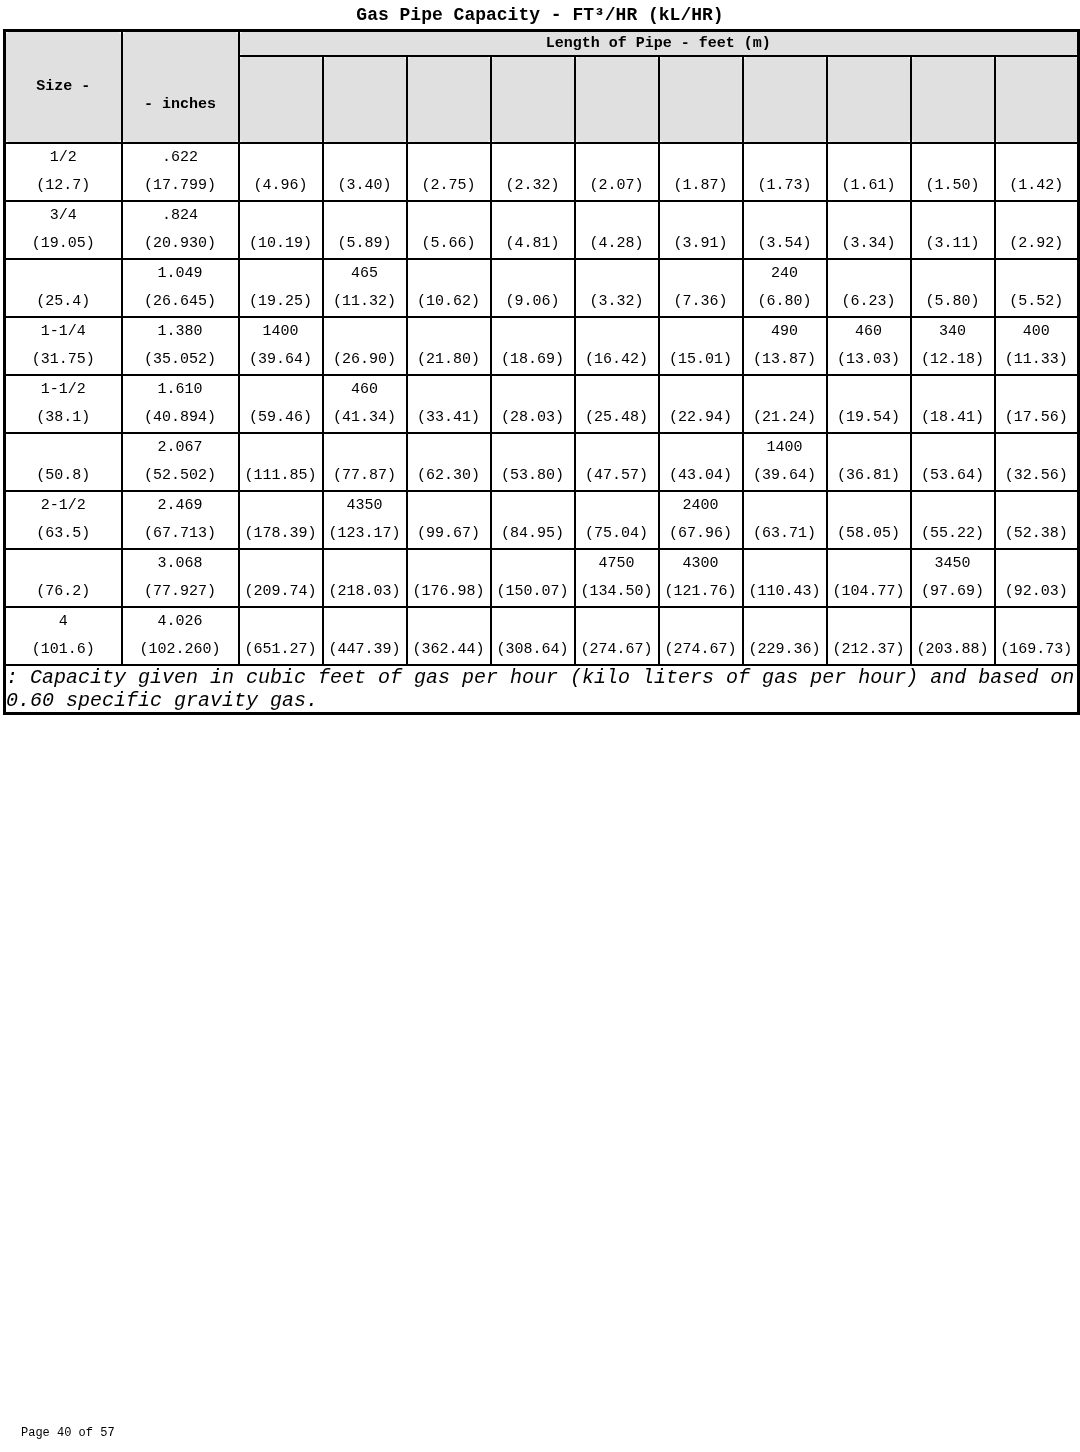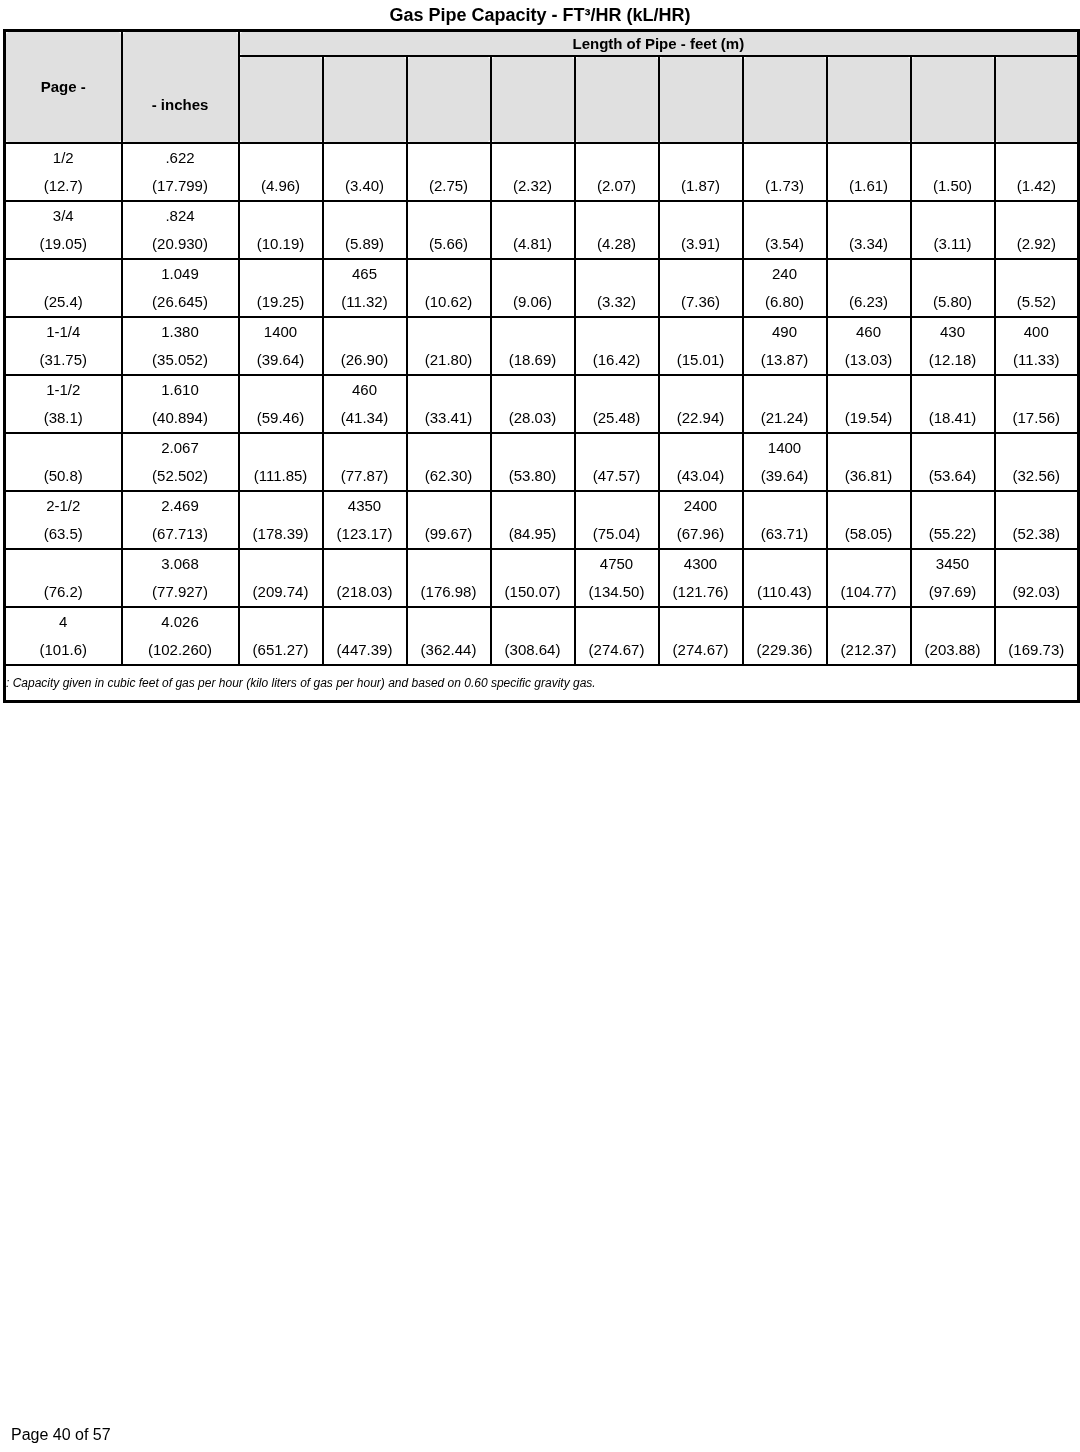--- a/index.html
+++ b/index.html
@@ -9,20 +9,21 @@
     background: #ffffff;
     font-family: "Liberation Sans", sans-serif;
     color: #000000;
   }
   .page {
     position: relative;
     width: 1080px;
     height: 1452px;
     background: #ffffff;
     overflow: hidden;
+    font-family: Liberation Mono, monospace;
   }
   .title {
     text-align: center;
     font-weight: bold;
     font-size: 18px;
     line-height: 26px;
     padding-top: 2px;
     height: 29px;
   }
   table.gas-table {
@@ -62,31 +63,31 @@
     background: #ffffff;
   }
   .line {
     height: 28px;
     line-height: 28px;
     white-space: nowrap;
   }
   td.footnote {
     height: 37px;
     font-style: italic;
-    font-size: 12px;
+    font-size: 20px;
     text-align: left;
     padding-left: 56px;
     vertical-align: middle;
     background: #ffffff;
   }
   .page-footer {
     position: absolute;
-    left: 11px;
+    left: 21px;
     top: 1426px;
-    font-size: 16px;
+    font-size: 12px;
   }
 </style>
 </head>
 <body>
 
 <div class="page">
 
   <div class="title">Gas Pipe Capacity - FT³/HR (kL/HR)</div>
 
   <table class="gas-table">
@@ -100,21 +101,21 @@
         <col style="width:84px">
         <col style="width:84px">
         <col style="width:84px">
         <col style="width:84px">
         <col style="width:84px">
         <col style="width:84px">
     </colgroup>
     <thead>
       <tr>
         <th class="size-th" rowspan="2">
-          <div class="size-lbl">Page -</div>
+          <div class="size-lbl">Size -</div>
         </th>
         <th class="inches-th" rowspan="2">
           <div class="inches-lbl">- inches</div>
         </th>
         <th class="length-th" colspan="10">Length of Pipe - feet (m)</th>
       </tr>
       <tr id="subheader-row">
           <th class="sub-th"></th>
           <th class="sub-th"></th>
           <th class="sub-th"></th>
@@ -313,21 +314,21 @@
           </td>
           <td>
             <div class="line">490</div>
             <div class="line">(13.87)</div>
           </td>
           <td>
             <div class="line">460</div>
             <div class="line">(13.03)</div>
           </td>
           <td>
-            <div class="line">430</div>
+            <div class="line">340</div>
             <div class="line">(12.18)</div>
           </td>
           <td>
             <div class="line">400</div>
             <div class="line">(11.33)</div>
           </td>
         </tr>
         <tr>
           <td>
             <div class="line">1-1/2</div>

